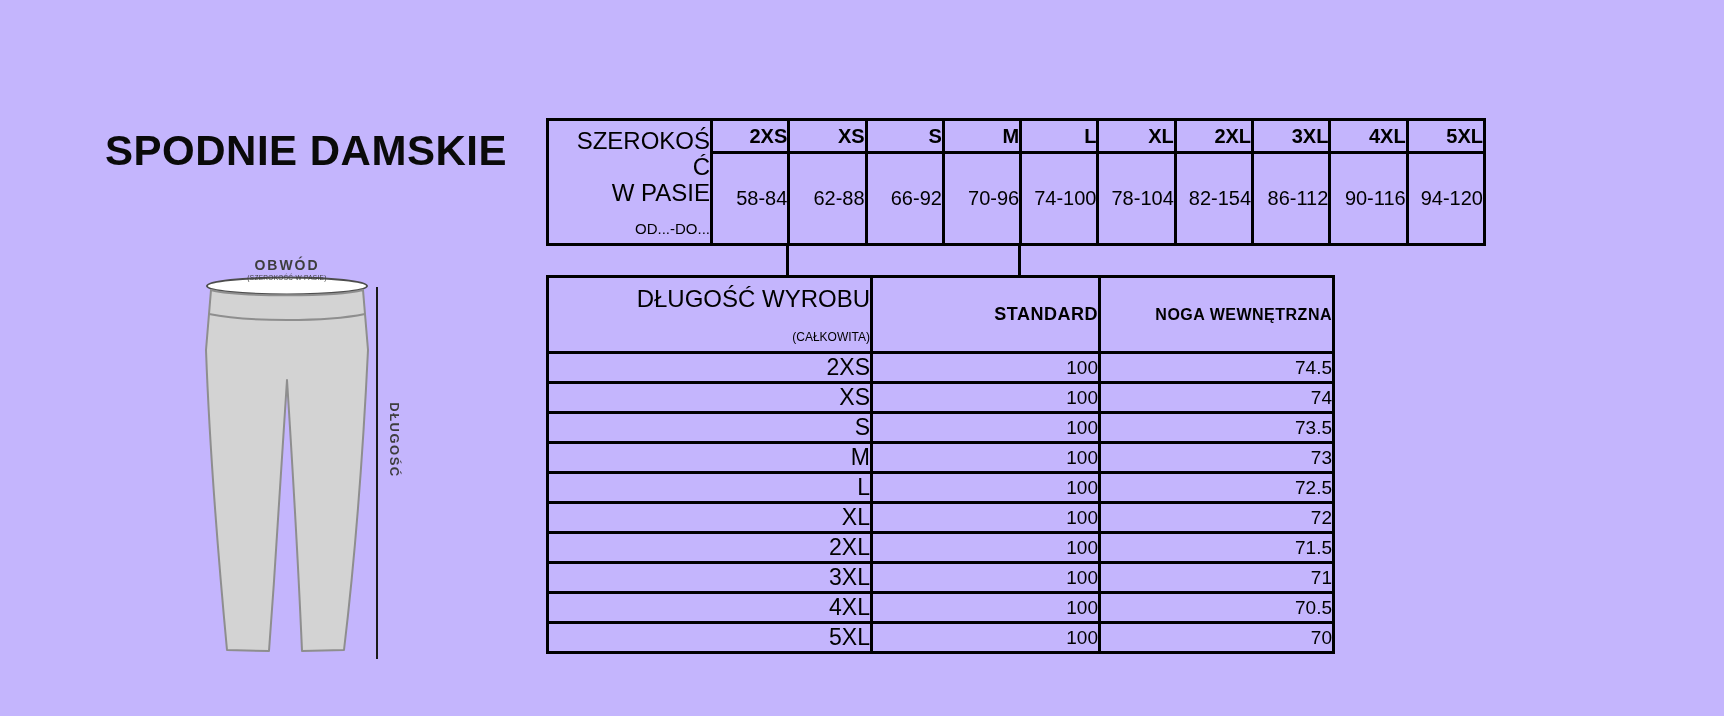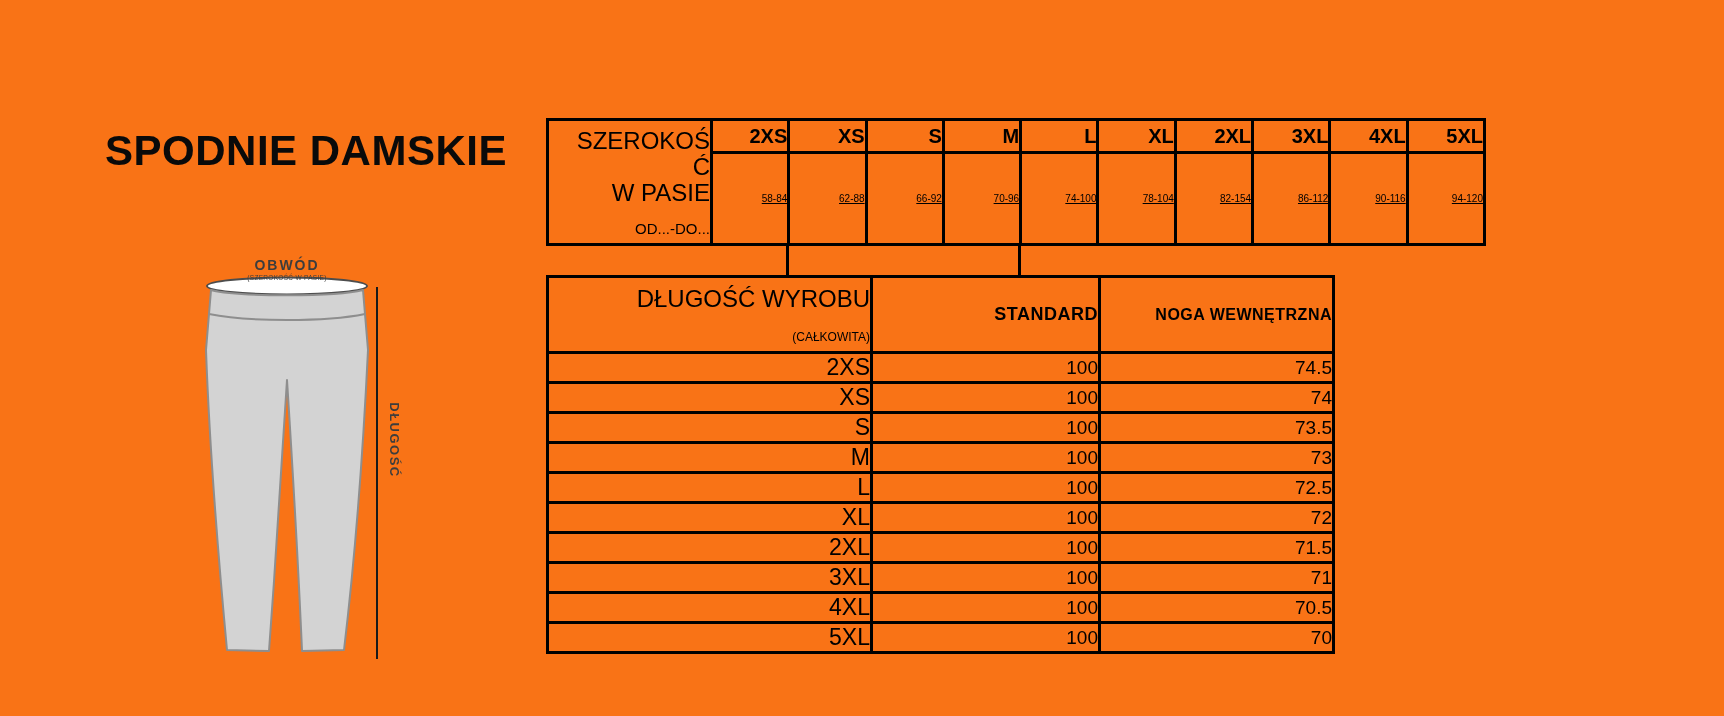--- a/index.html
+++ b/index.html
@@ -1,19 +1,19 @@
 <!DOCTYPE html>
 <html><head>
 <meta charset="utf-8">
 <style>
   html,body{margin:0;padding:0;background:#fff;}
   .page{
     position:relative;
     width:1724px;height:716px;
-    background:#f97316;
+    background:#c4b5fd;
     font-family:"Liberation Sans",sans-serif;
     color:#000;
     overflow:hidden;
   }
 
   
   .title{
     position:absolute;left:95px;top:122px;width:422px;
     text-align:center;font-weight:bold;font-size:42px;line-height:57px;
     letter-spacing:.5px;color:#0a0a0a;
@@ -28,21 +28,21 @@
 
   
   .size-table-wrap{position:absolute;left:546px;top:118px;}
   .size-table{width:937px;}
   .size-table .r-head{height:33px;}
   .size-table .r-vals{height:92px;}
   .head-cell{padding:2px 0;}
   .head-main{font-size:24px;line-height:26px;}
   .head-range{font-size:15px;margin-top:14px;}
   .size-head{font-weight:bold;font-size:20px;}
-  .size-val{font-size:10px;text-decoration:underline;}
+  .size-val{font-size:20px;}
 
   
   .connector{position:absolute;width:3px;height:33px;background:#000;top:245px;}
   .connector.left{left:786px;}
   .connector.right{left:1018px;}
 
   
   .length-table-wrap{position:absolute;left:546px;top:275px;}
   .length-table{width:786px;}
   .length-table .r-head{height:76px;}

